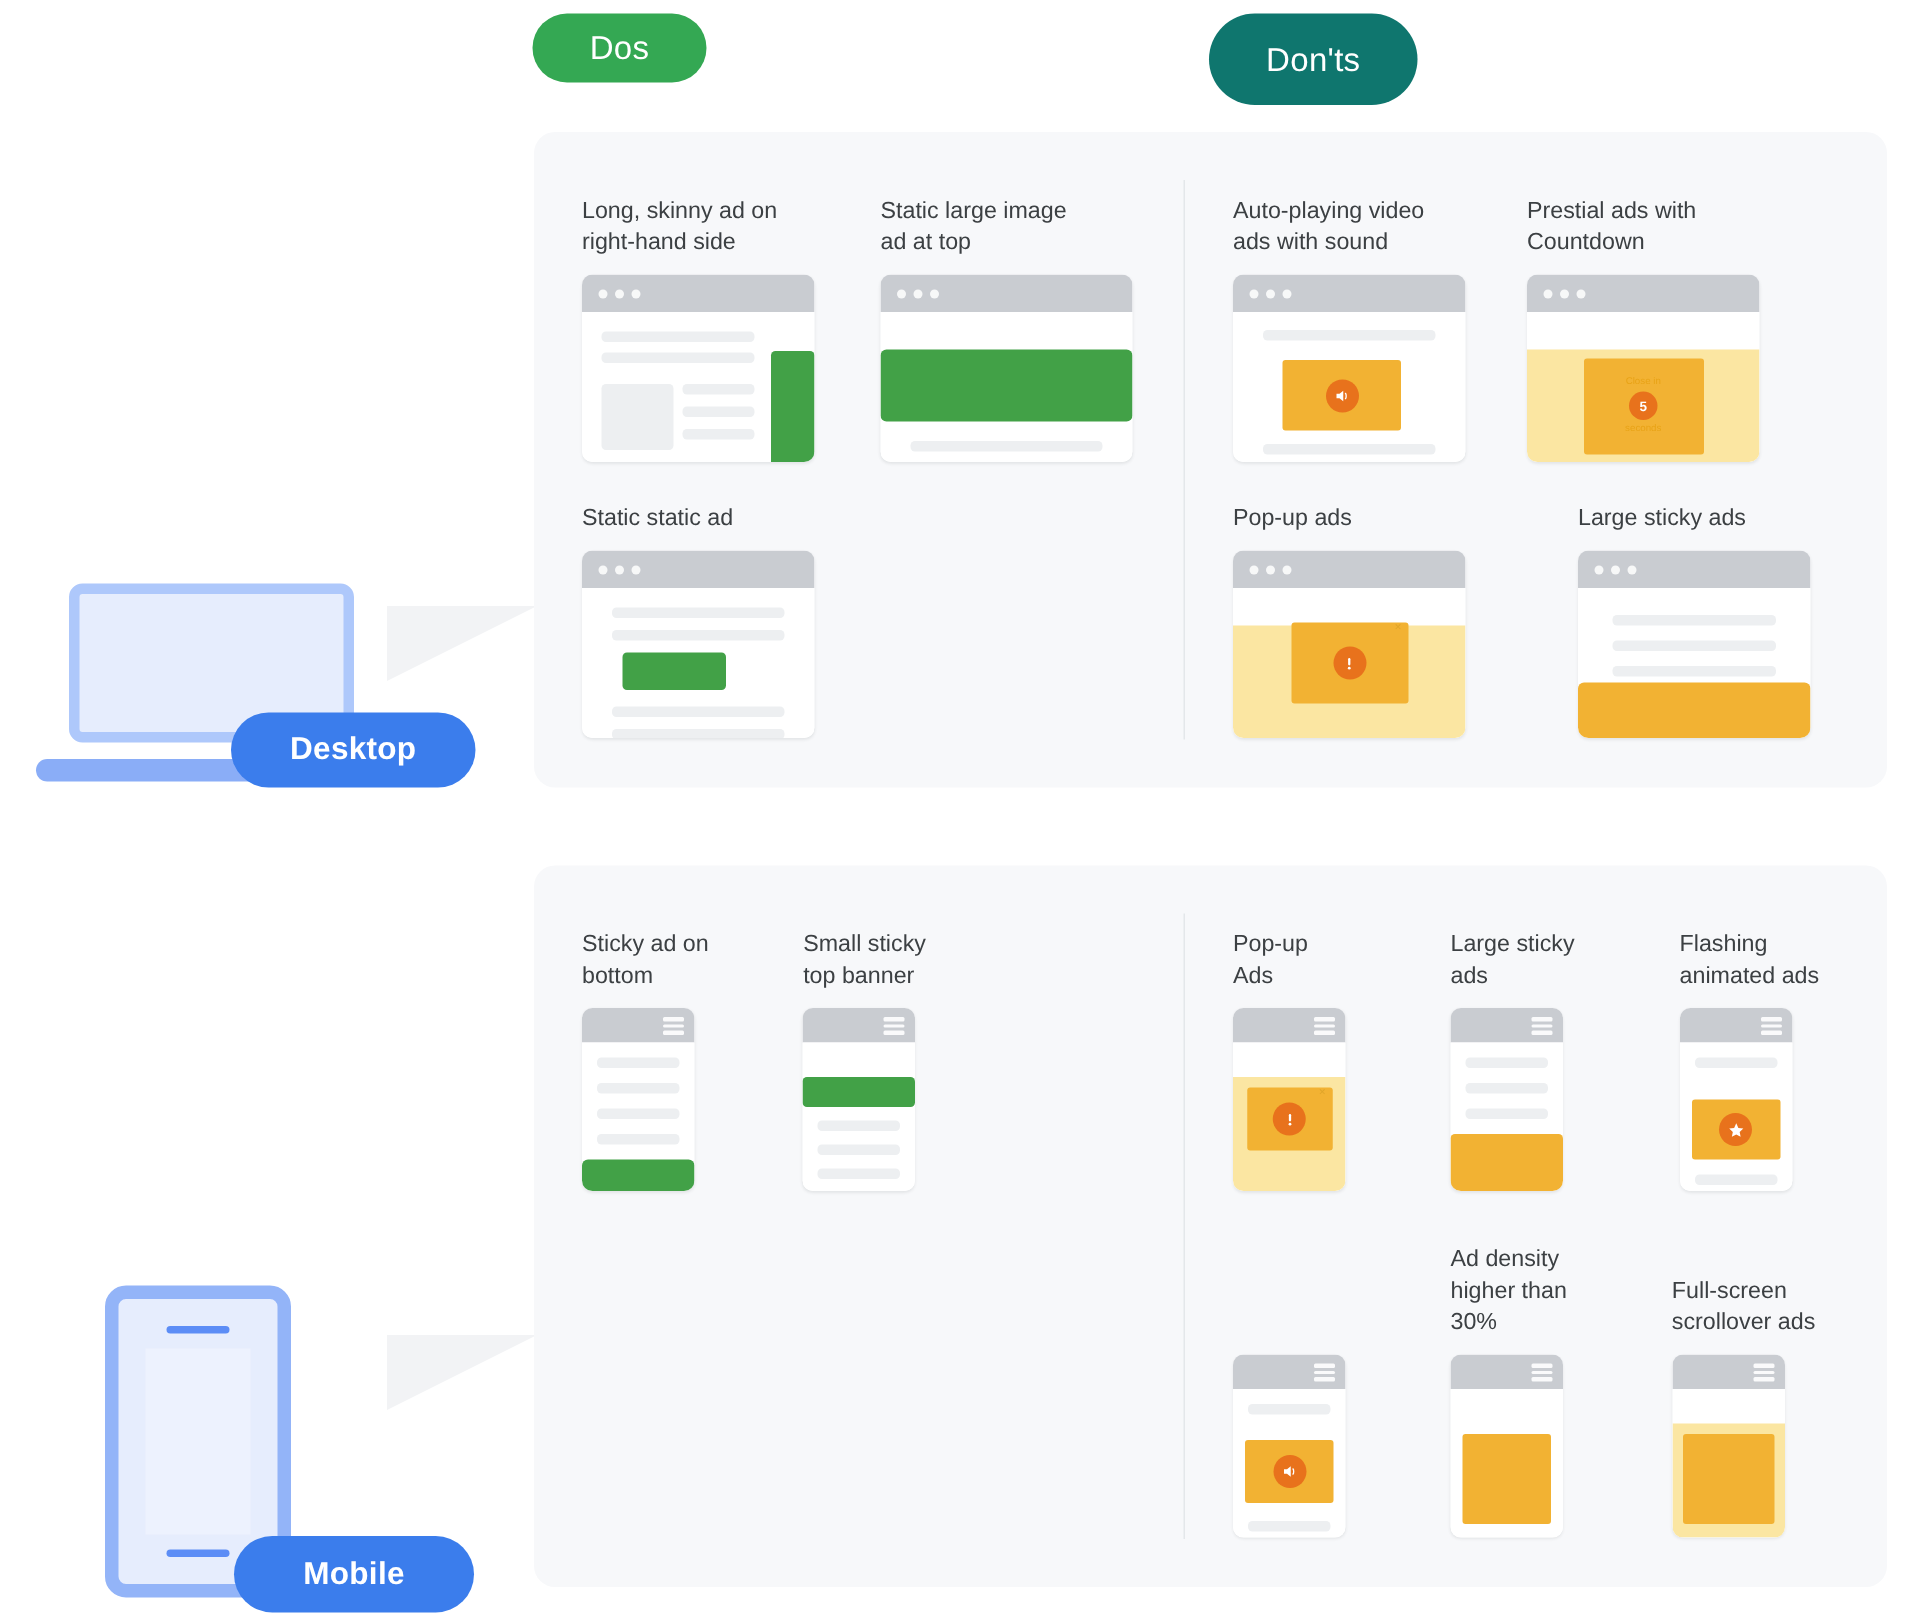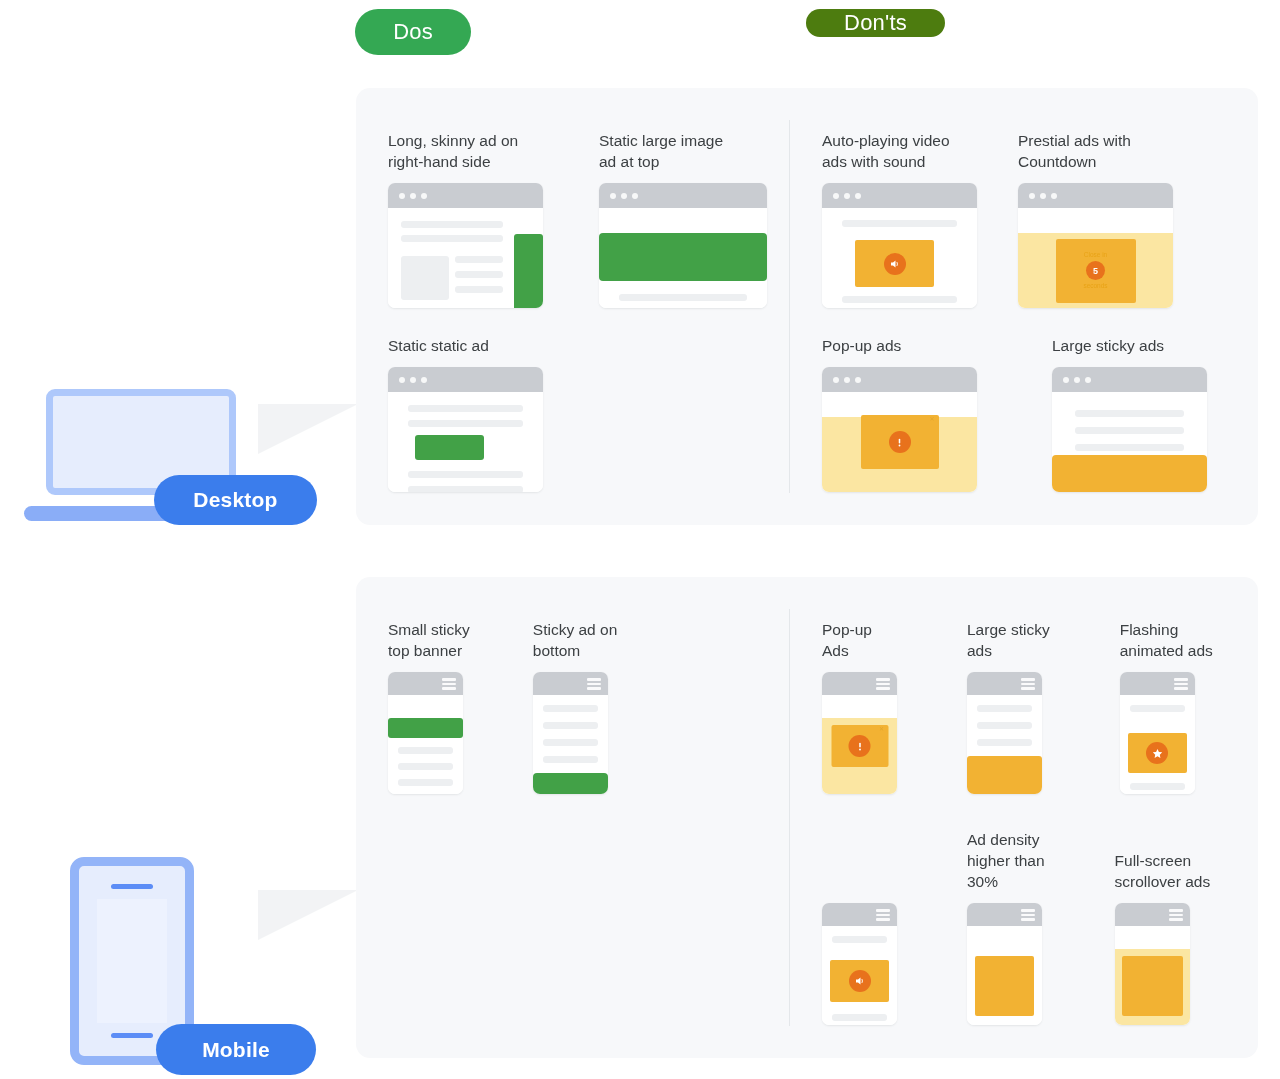--- a/index.html
+++ b/index.html
@@ -17,21 +17,21 @@
   .pill{
     position:absolute;
     display:flex;align-items:center;justify-content:center;
     border-radius:999px;
     color:#ffffff;
     font-size:22px;
     font-weight:400;
     letter-spacing:.2px;
   }
   #pill-dos{left:355px;top:9px;width:116px;height:46px;background:#34A853;}
-  #pill-donts{left:806px;top:9px;width:139px;height:28px;background:#4d7c0f;}
+  #pill-donts{left:806px;top:9px;width:139px;height:61px;background:#0f766e;}
 
   
   .panel{
     position:absolute;
     background:#F7F8FA;
     border-radius:14px;
   }
   #panel-desktop{left:356px;top:88px;width:902px;height:437px;}
   #panel-mobile{left:356px;top:577px;width:902px;height:481px;}
 
@@ -282,21 +282,21 @@
 </div>
 <div class="device-badge" id="badge-desktop">
   <span>Desktop</span>
 </div>
 
 <div class="panel" id="panel-desktop">
   <div class="panel-divider"></div>
 
   <div class="side side-dos">
 
-    <div class="row" style="top:42px;gap:56px;">
+    <div class="row" style="top:42px;gap:44px;">
 
       <div class="cell">
         <div class="cap">Long, skinny ad on
 right-hand side</div>
         <div class="browser">
           <div class="bar">
             <span class="dot"></span>
             <span class="dot"></span>
             <span class="dot"></span>
           </div>
@@ -475,61 +475,61 @@
   <span>Mobile</span>
 </div>
 
 <div class="panel" id="panel-mobile">
   <div class="panel-divider"></div>
 
   <div class="side side-dos">
     <div class="row" style="top:42px;gap:63px;">
 
       <div class="cell">
+        <div class="cap">Sticky ad on
+bottom</div>
+        <div class="phone">
+          <div class="pbar">
+            <span class="burger">
+                <i></i>
+                <i></i>
+                <i></i>
+              </span>
+          </div>
+          <div class="pbody">
+            <div class="m2-lines">
+              <div class="pln" style="width:100%"></div>
+              <div class="pln" style="width:100%"></div>
+              <div class="pln" style="width:100%"></div>
+              <div class="pln" style="width:100%"></div>
+            </div>
+            <div class="m-botban"></div>
+          </div>
+        </div>
+      </div>
+
+      <div class="cell">
         <div class="cap">Small sticky
 top banner</div>
         <div class="phone">
           <div class="pbar">
             <span class="burger">
                 <i></i>
                 <i></i>
                 <i></i>
               </span>
           </div>
           <div class="pbody">
             <div class="m-topban"></div>
             <div class="m1-lines">
               <div class="pln" style="width:100%"></div>
               <div class="pln" style="width:100%"></div>
               <div class="pln" style="width:100%"></div>
 
             </div>
-          </div>
-        </div>
-      </div>
-
-      <div class="cell">
-        <div class="cap">Sticky ad on
-bottom</div>
-        <div class="phone">
-          <div class="pbar">
-            <span class="burger">
-                <i></i>
-                <i></i>
-                <i></i>
-              </span>
-          </div>
-          <div class="pbody">
-            <div class="m2-lines">
-              <div class="pln" style="width:100%"></div>
-              <div class="pln" style="width:100%"></div>
-              <div class="pln" style="width:100%"></div>
-              <div class="pln" style="width:100%"></div>
-            </div>
-            <div class="m-botban"></div>
           </div>
         </div>
       </div>
 
     </div>
   </div>
 
   <div class="side side-donts">
 
     <div class="row" style="top:42px;gap:70px;">

